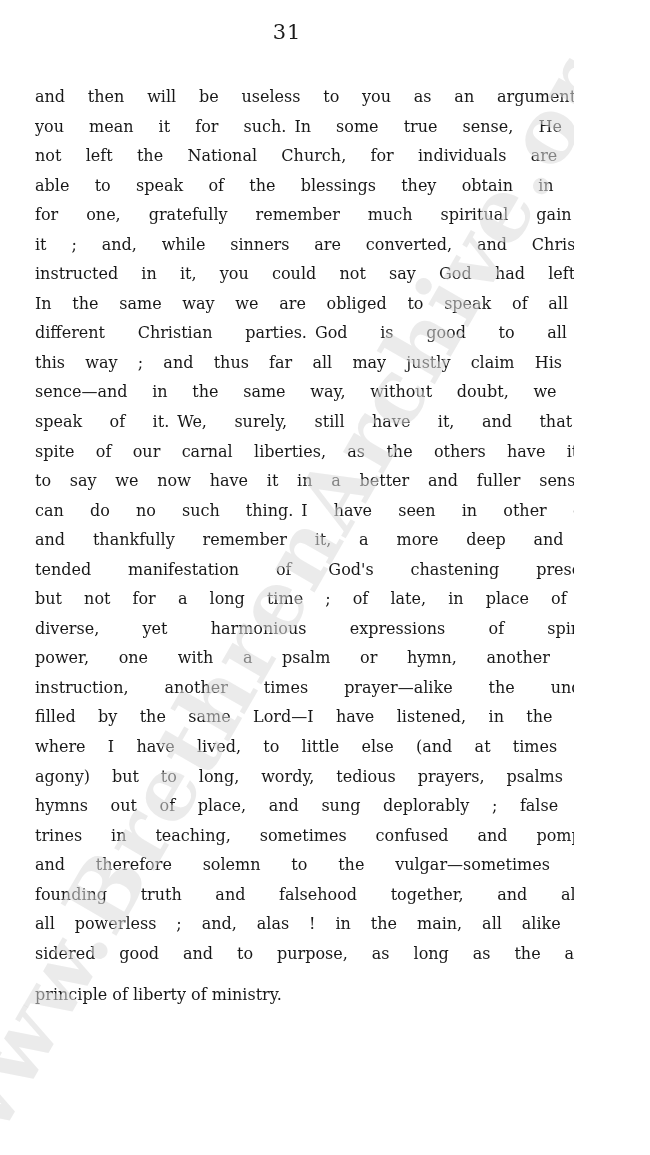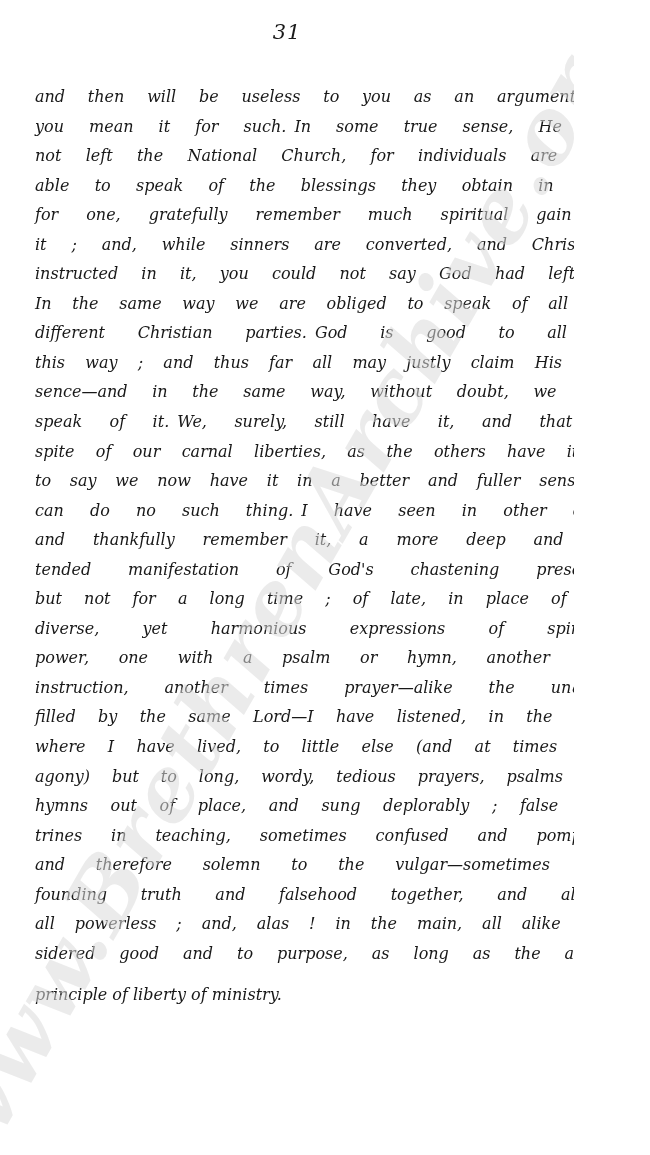--- a/index.html
+++ b/index.html
@@ -8,21 +8,20 @@
     background: #ffffff;
   }
   .page {
     position: relative;
     width: 574px;
     height: 1155px;
     background: #ffffff;
     overflow: hidden;
     font-family: "DejaVu Serif", serif;
     color: #161616;
-    font-style: italic;
   }
   .page-number {
     position: absolute;
     top: 20px;
     left: 0;
     right: 0;
     text-align: center;
     font-size: 21px;
     letter-spacing: 1px;
     color: #1a1a1a;

